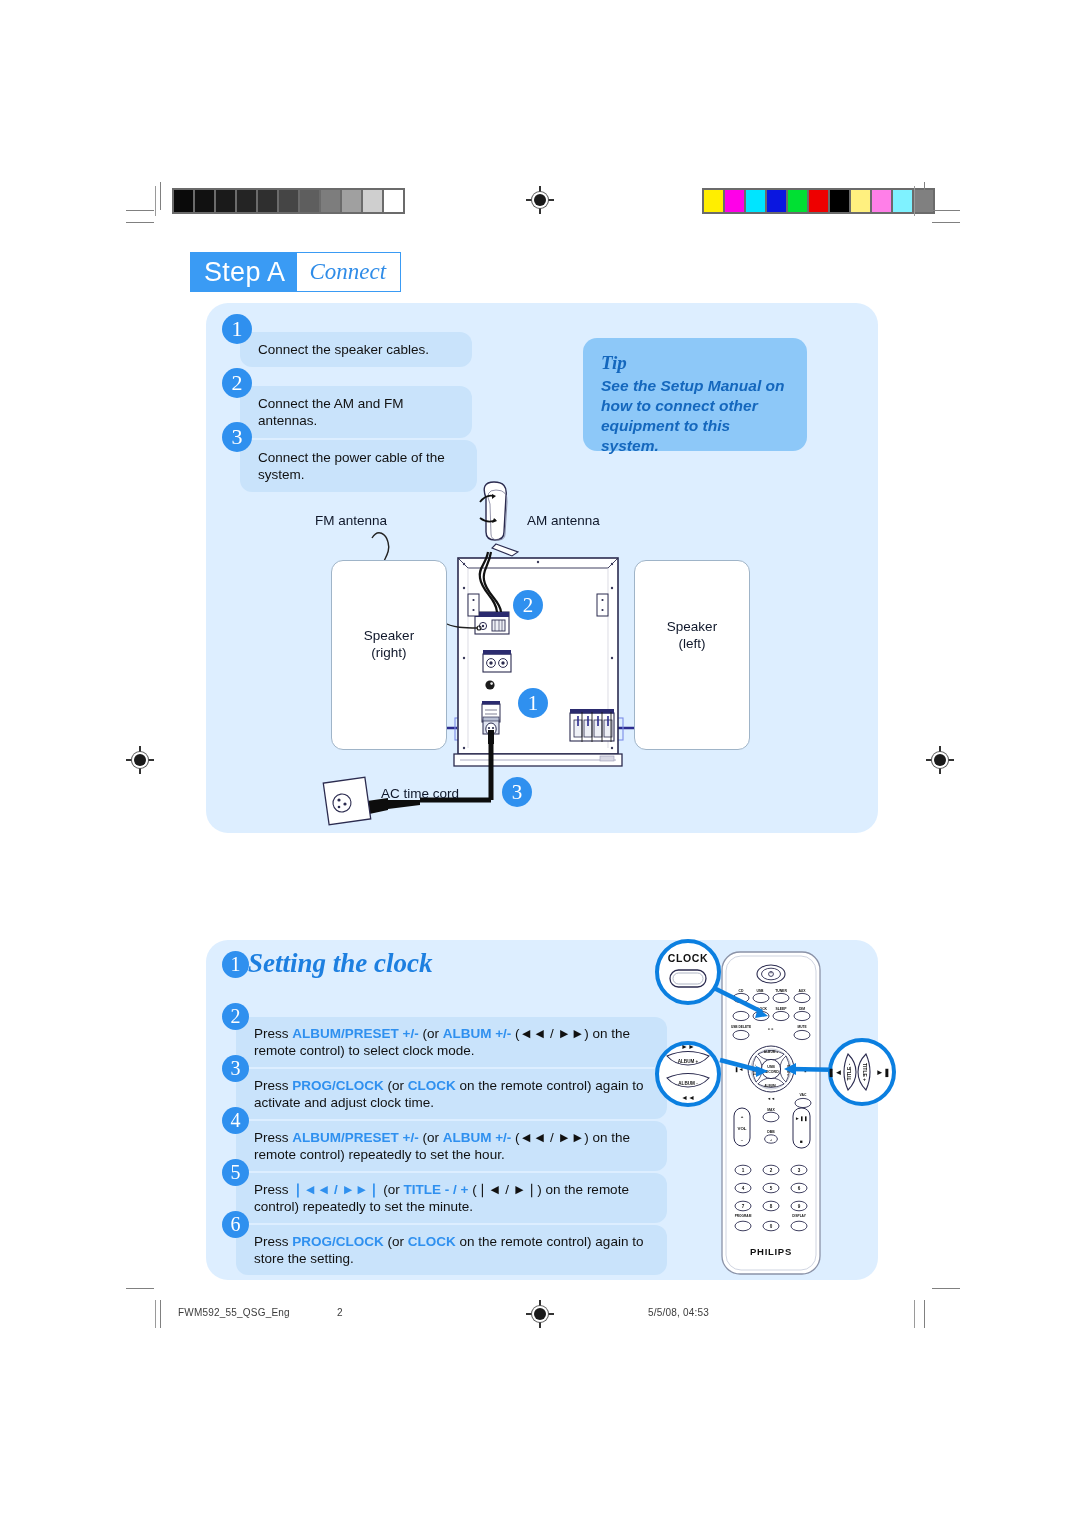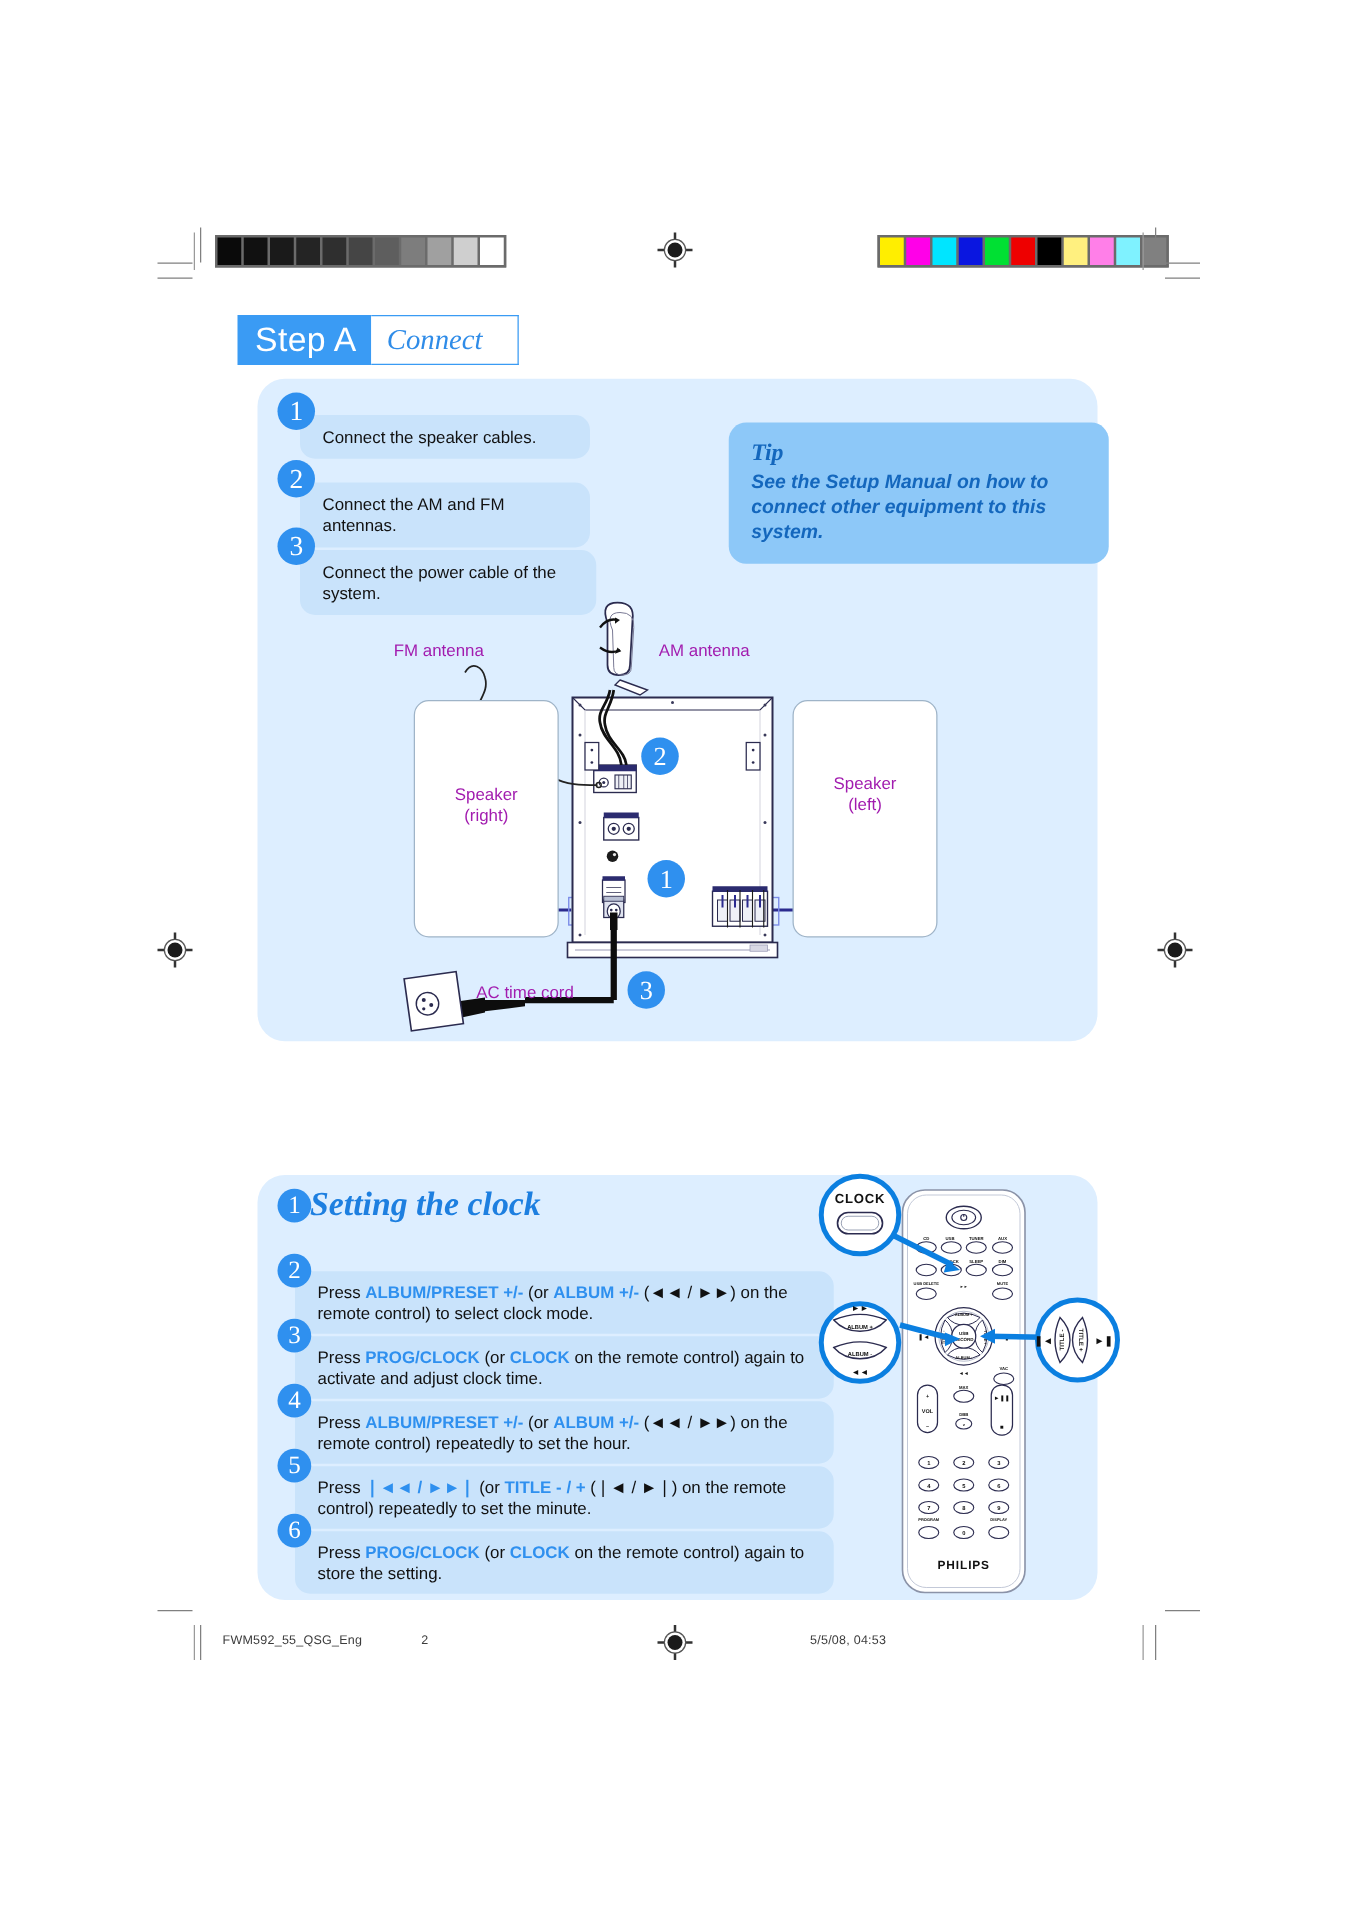--- a/index.html
+++ b/index.html
@@ -35,21 +35,21 @@
   .step-tab { position:absolute; display:flex; align-items:stretch; height:40px; }
   .step-tab .big {
     background:#3a9bf4; color:#fff;
     font-size:27px; line-height:40px;
     padding:0 12px 0 14px; letter-spacing:0.3px;
     font-family:"Liberation Sans", sans-serif;
   }
   .step-tab .sub {
     background:#fff; border:1px solid #3a9bf4; border-left:none;
     color:#2f8ce8; font-style:italic; font-size:23px; line-height:38px;
-    padding:0 28px 0 12px;
+    padding:0 14px 0 12px;
     font-family:"Liberation Serif", serif;
   }
 
   
   .panel {
     position:absolute; background:#ddeeff; border-radius:22px;
   }
 
   .tipbox {
     position:absolute; background:#8dc8f8; border-radius:14px;
@@ -84,21 +84,21 @@
   }
   .itext b { color:#2f90ef; font-weight:bold; }
 
   .section-title {
     position:absolute; color:#1d7fe0; font-size:27px; font-weight:bold;
     font-style:italic; font-family:"Liberation Serif", serif;
   }
 
   
   .dlabel {
-    position:absolute; font-size:13.5px; color:#a21caf; line-height:17px;
+    position:absolute; font-size:13.5px; color:#0f172a; line-height:17px;
     font-family:"Liberation Sans", sans-serif; text-align:center;
   }
   .dnum {
     position:absolute; width:30px; height:30px; border-radius:50%;
     background:#2f90ef; color:#fff; text-align:center;
     font-size:21px; line-height:30px; font-family:"Liberation Serif", serif;
   }
   .speakerbox {
     position:absolute; background:#fff; border:1.3px solid #9fb4c8;
     border-radius:12px;
@@ -201,21 +201,21 @@
     </div>
   </div>
 
   <div class="instr" style="left:222px;top:422px;width:255px;">
     <div class="numcircle" style="left:0;top:0;">3</div>
     <div class="pillrow" style="margin-left:18px;margin-top:18px;width:237px;padding:9px 12px 9px 18px;">
       <div class="itext">Connect the power cable of the system.</div>
     </div>
   </div>
 
-  <div class="tipbox" style="left:583px;top:338px;width:304px;height:113px;">
+  <div class="tipbox" style="left:583px;top:338px;width:224px;height:113px;">
     <div class="tip-title">Tip</div>
     <div class="tip-body">See the Setup Manual on how to connect other equipment to this system.</div>
   </div>
 
   <svg style="position:absolute;left:300px;top:480px;width:500px;height:350px;" viewBox="0 0 500 350">
 
     <line x1="90" y1="728" x2="90" y2="728" stroke="none"></line>
 
     <g stroke="#2b2b8f" stroke-width="2.4" fill="none">
       <path d="M88 248 L157 248"></path>

